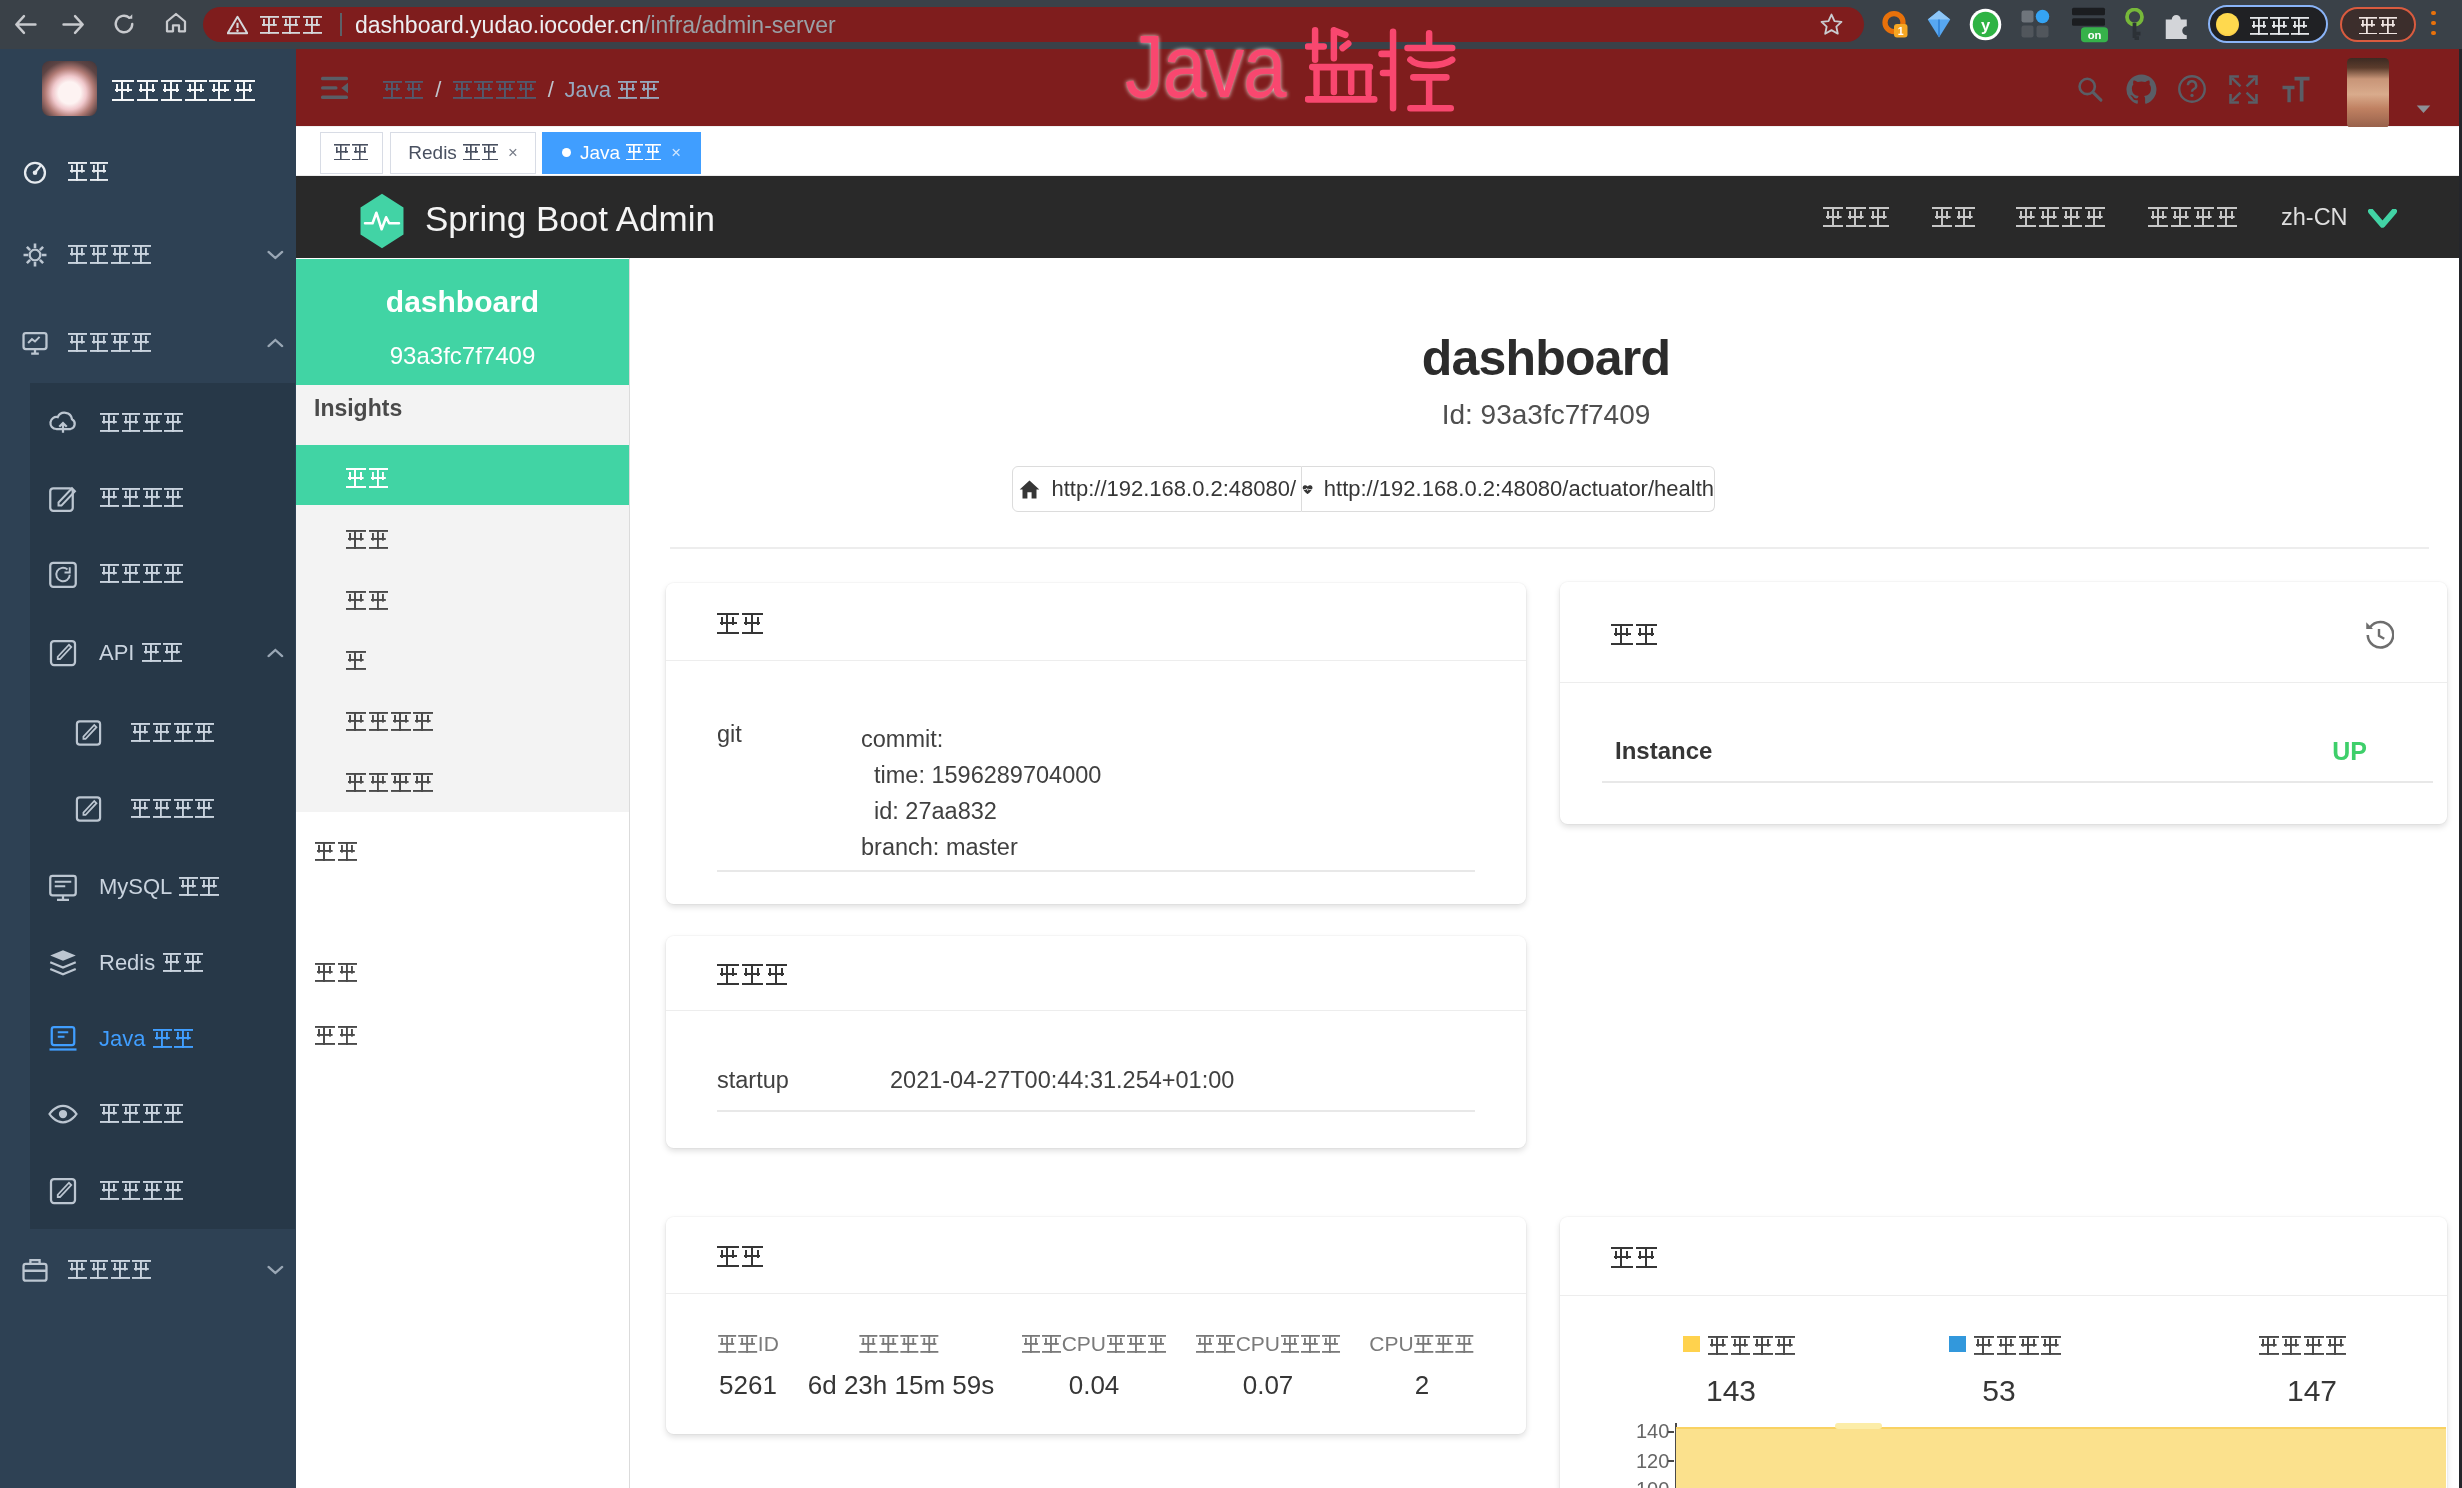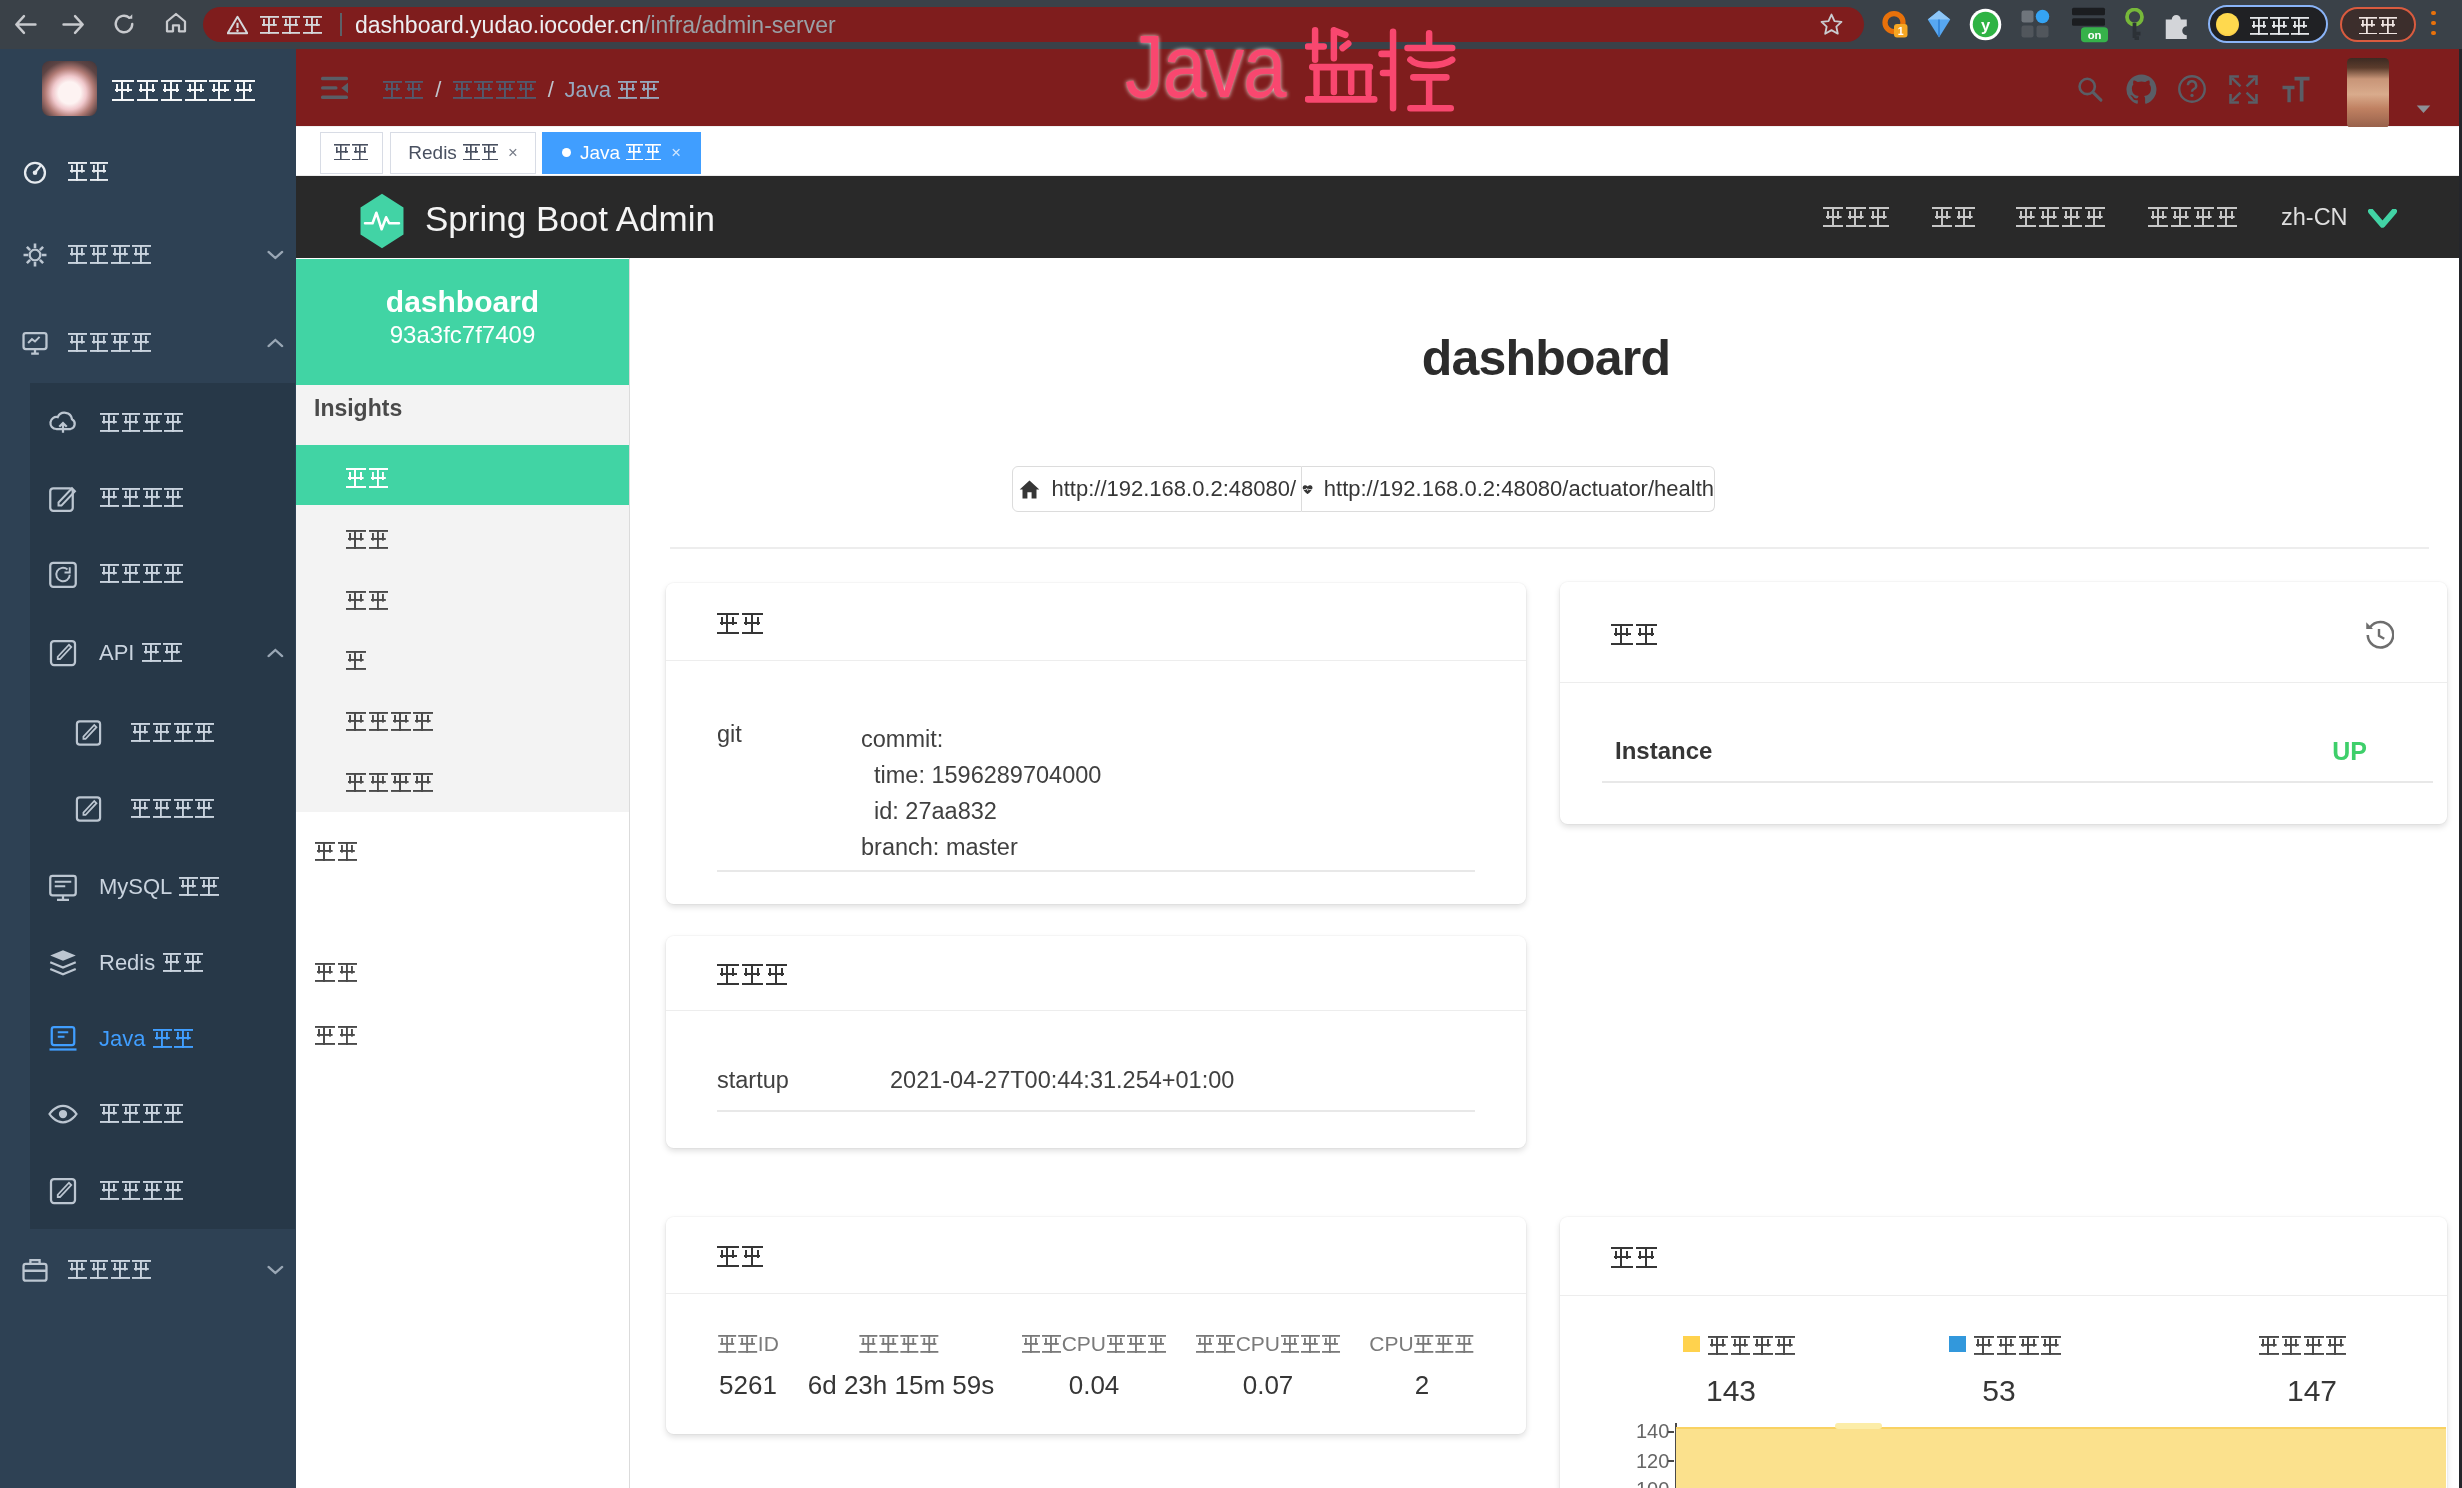--- a/index.html
+++ b/index.html
@@ -47,21 +47,21 @@
 .tab .dot{width:9px;height:9px;border-radius:50%;background:#fff;margin-right:9px}
 .tab .x{font-size:16.7px;margin-left:9px;opacity:.75}
 
 #sbanav{left:0;top:127px;width:2167px;height:82px;background:#292929}
 #brand{position:absolute;left:129px;top:23px;font-size:35px;font-weight:normal;color:#f4f4f4;white-space:nowrap}
 .snav{position:absolute;top:28px;font-size:23.5px;color:#c6c6c6;white-space:nowrap}
 
 #ssb{left:0;top:209px;width:334px;height:1231px;background:#fff;border-right:1.5px solid #dbdbdb}
 #ssb .ghead{position:absolute;left:0;top:0.8px;width:333px;height:126px;background:#41d4a4;color:#fff;text-align:center}
 #ssb .ghead .t1{font-size:30px;font-weight:bold;margin-top:26px}
-#ssb .ghead .t2{font-size:24px;margin-top:2px}
+#ssb .ghead .t2{font-size:24px;margin-top:23px}
 #ssb .ins{position:absolute;left:0;top:127px;width:333px;height:427px;background:#f3f3f3}
 #ssb .mi{position:absolute;left:0;width:333px;height:61px;font-size:23px;color:#4a4a4a;line-height:61px;white-space:nowrap}
 #ssb .mi.act{background:#41d4a4;color:#fff}
 
 #content{left:334px;top:209px;width:1832px;height:1231px;background:#fff}
 #h1{position:absolute;left:0;top:71px;width:1832px;text-align:center;font-size:50px;font-weight:bold;letter-spacing:-0.8px;color:#2c2c2c}
 #hid{position:absolute;left:0;top:141px;width:1832px;text-align:center;font-size:28px;color:#4f4f4f}
 #urls{position:absolute;left:382px;top:208px;height:46px;display:flex}
 #urls .ub{border:1.5px solid #dcdcdc;background:#fff;font-size:22px;color:#363636;display:flex;align-items:center;justify-content:center;white-space:nowrap}
 #urls .ub+.ub{border-left:none}
@@ -354,20 +354,21 @@
  <div class="mi" style="top:309px"><span style="margin-left:49px"><i class="z"></i><i class="z"></i></span></div>
  <div class="mi" style="top:369px"><span style="margin-left:49px"><i class="z"></i></span></div>
  <div class="mi" style="top:430px"><span style="margin-left:49px"><i class="z"></i><i class="z"></i><i class="z"></i><i class="z"></i></span></div>
  <div class="mi" style="top:491px"><span style="margin-left:49px"><i class="z"></i><i class="z"></i><i class="z"></i><i class="z"></i></span></div>
  <div class="mi" style="top:560px"><span style="margin-left:18px"><i class="z"></i><i class="z"></i></span></div>
  <div class="mi" style="top:681px"><span style="margin-left:18px"><i class="z"></i><i class="z"></i></span></div>
  <div class="mi" style="top:744px"><span style="margin-left:18px"><i class="z"></i><i class="z"></i></span></div>
 </div>
 <div class="ab" id="content">
  <div id="h1">dashboard</div>
+ <div id="hid">Id: 93a3fc7f7409</div>
  <div id="urls">
   <div class="ub" style="width:290px"><svg width="23" height="21" viewBox="0 0 32 30" style="margin-right:10.6px">
             <path d="M2 15L16 2l14 13h-4v13h-7v-9h-6v9H6V15z" fill="#363636"></path>
           </svg>http://192.168.0.2:48080/</div>
   <div class="ub" style="width:413px"><svg width="23" height="21" viewBox="0 0 32 30" style="margin-right:10.6px">
             <path d="M16 28S2 18 2 9a7 7 0 0 1 13-3h2a7 7 0 0 1 13 3c0 9-14 19-14 19z" fill="#363636"></path>
             <path d="M4 15h7l2-4 3 7 2-5 2 2h8" stroke="#fff" stroke-width="2.2" fill="none"></path>
           </svg>http://192.168.0.2:48080/actuator/health</div>
  </div>
  <div id="hr1"></div>

